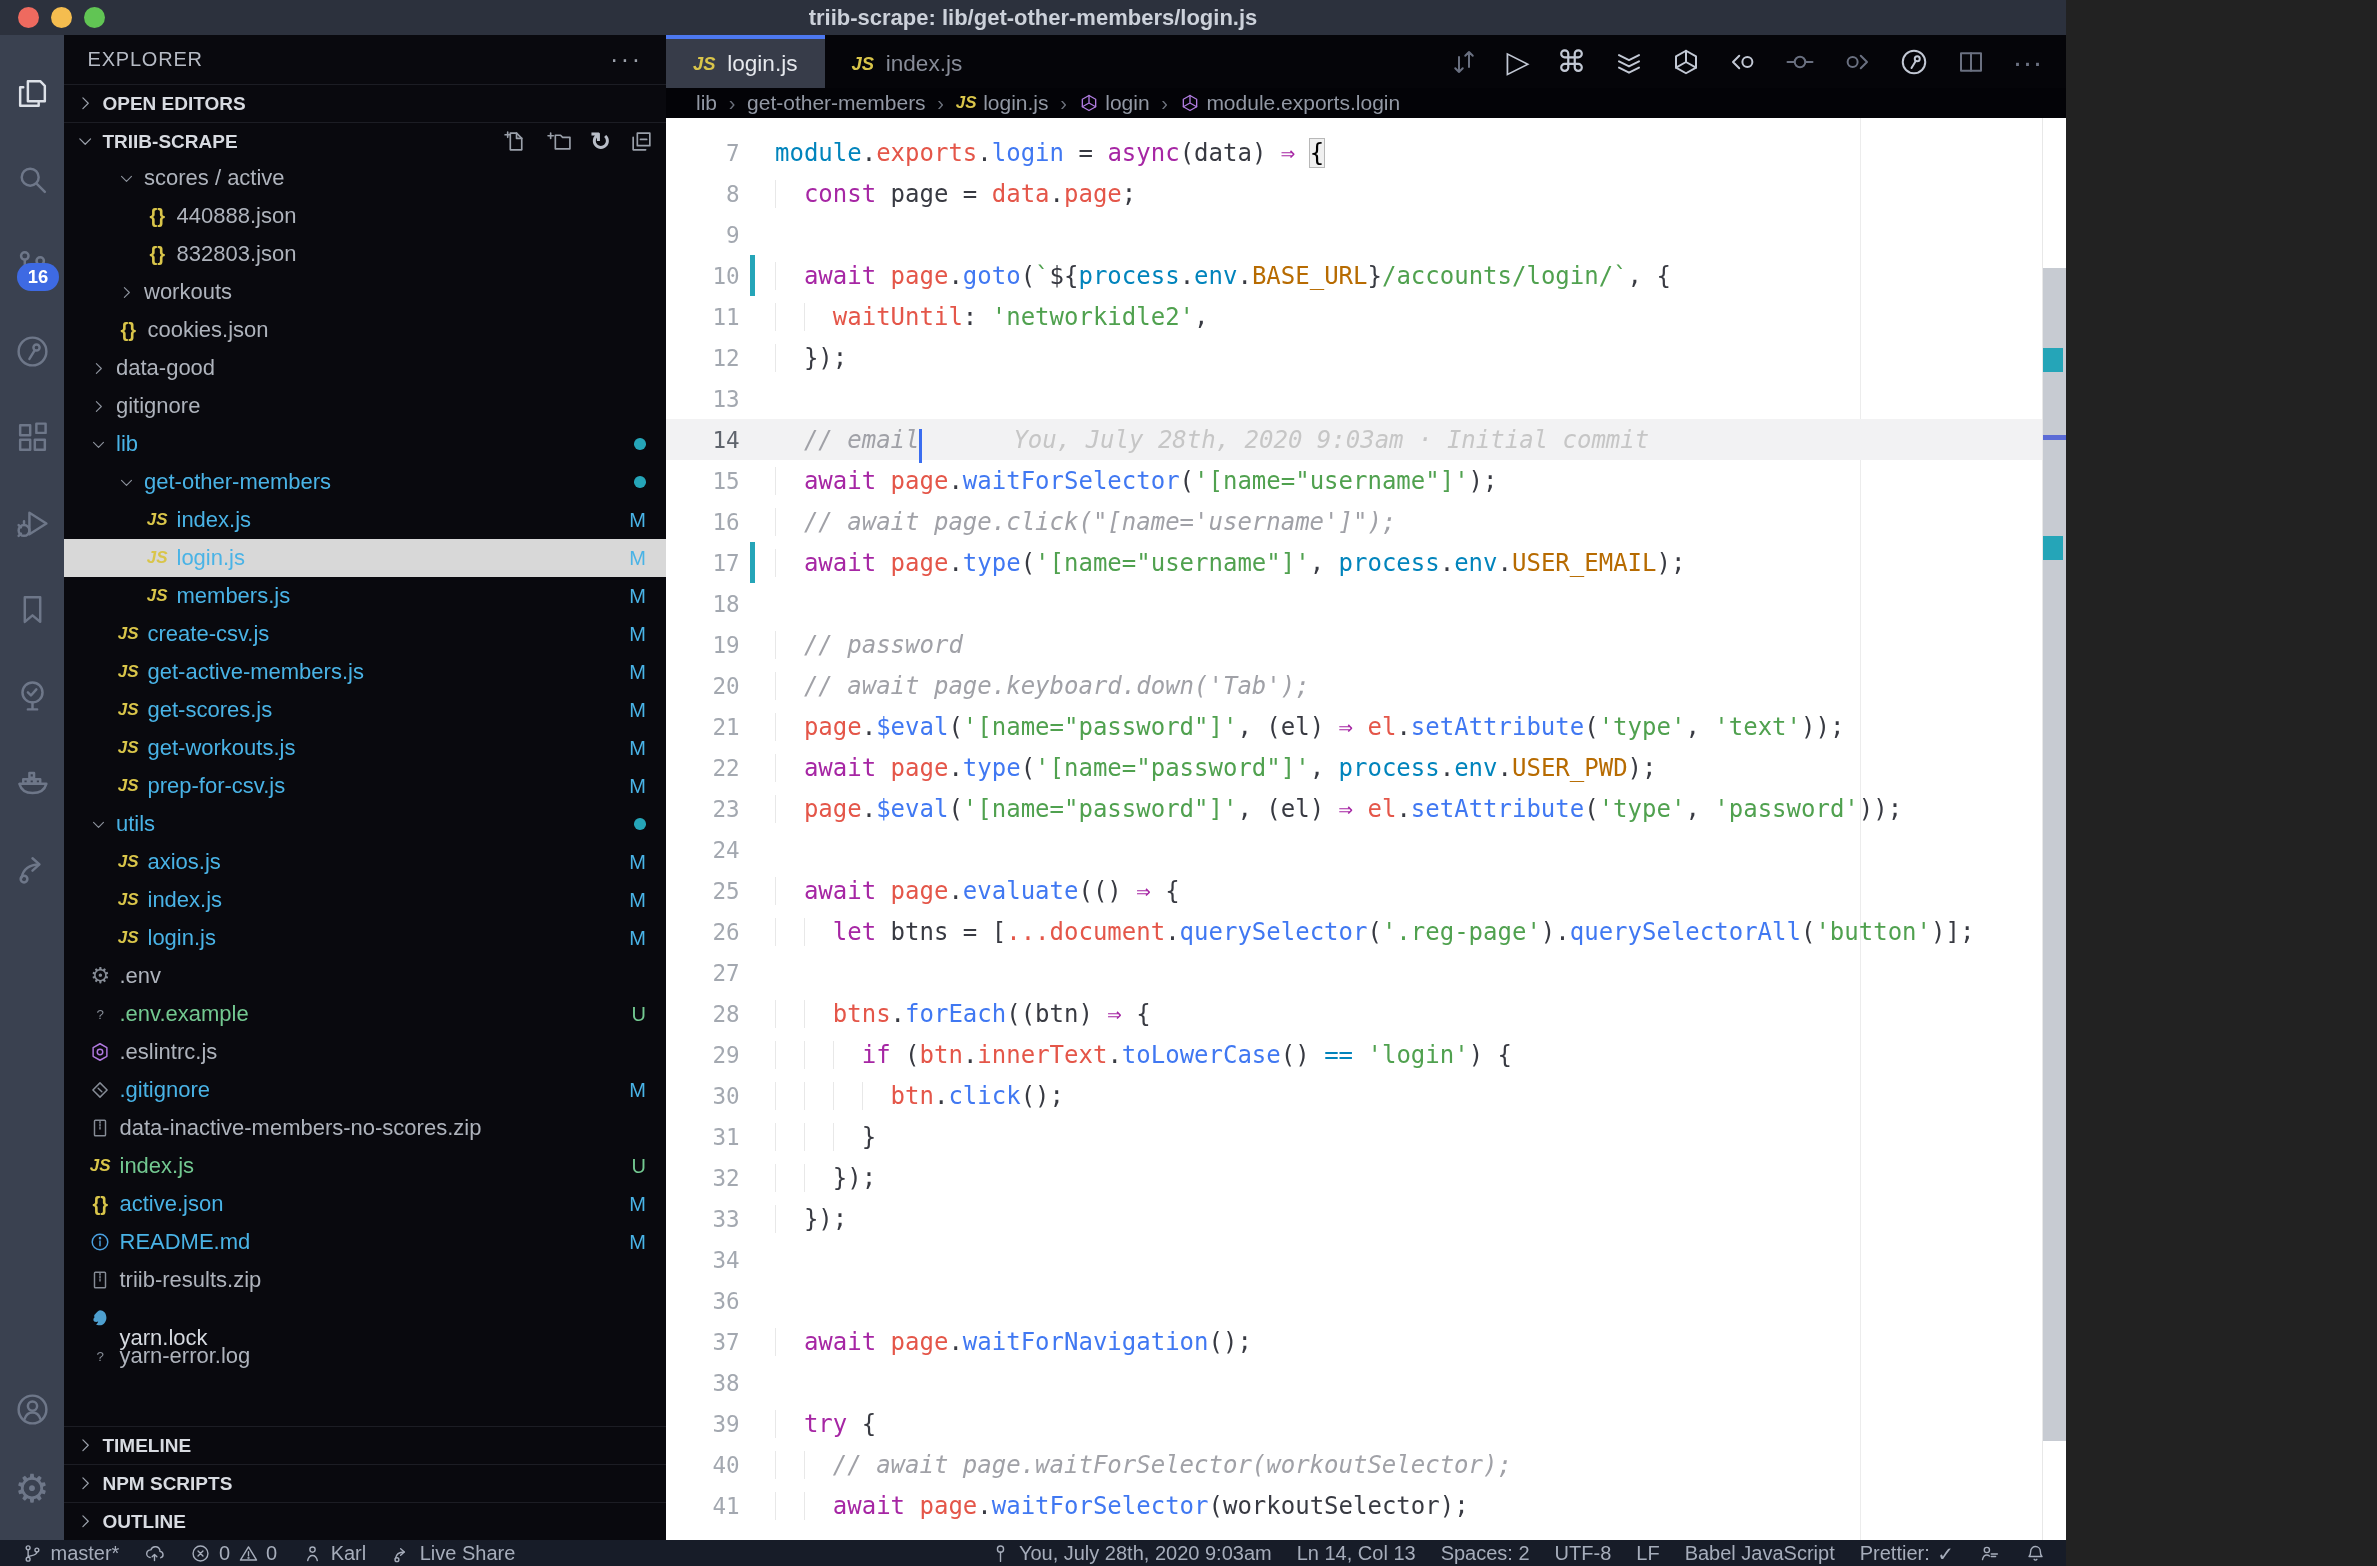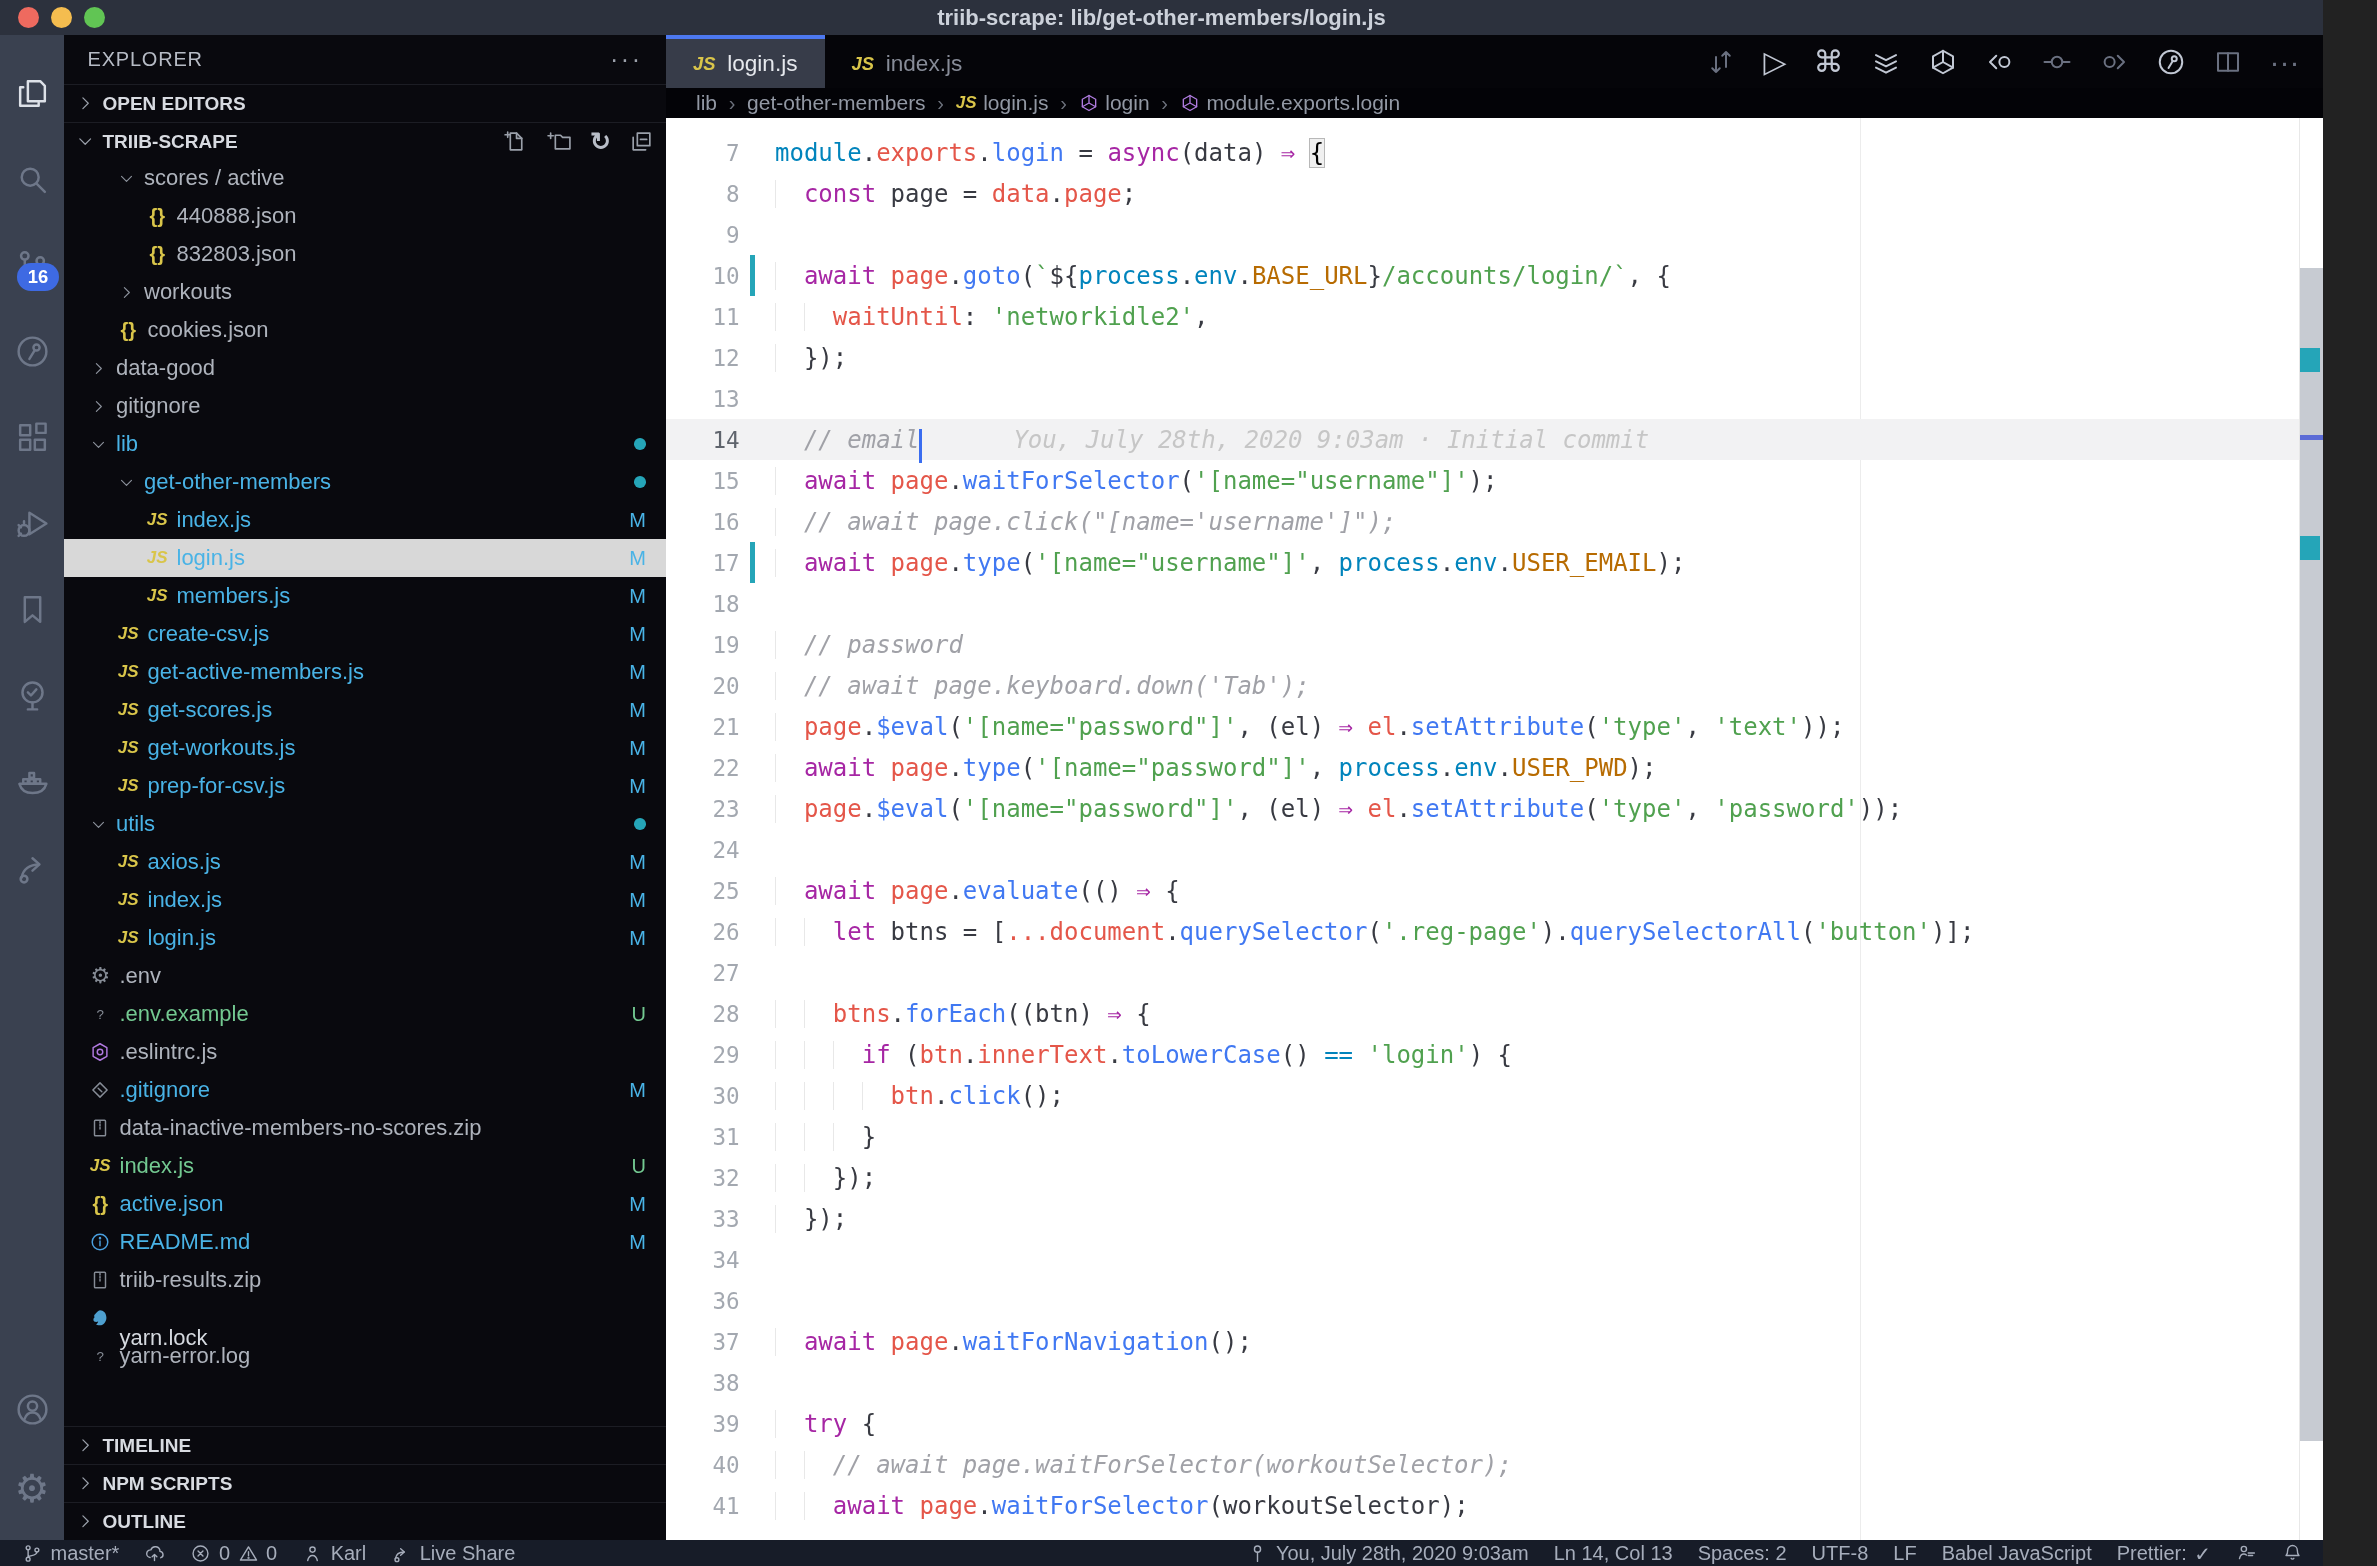--- a/index.html
+++ b/index.html
@@ -1,17 +1,17 @@
 <!DOCTYPE html>
 <html style="font-size:13.4px"><head>
 <meta charset="utf-8">
 <style>
   html,body{margin:0;padding:0;background:#222;}
-  #root{position:relative;width:2323px;height:1567px;overflow:hidden;
-        font-family:"Liberation Sans",sans-serif;background:#fff;
+  #root{position:relative;width:2024px;height:1567px;overflow:hidden;
+        font-family:"Liberation Sans",sans-serif;background:#fff;padding-left:42px;
         -webkit-font-smoothing:antialiased;}
   
   .titlebar{position:absolute;top:0;left:0;right:0;height:35px;background:#2c313d;
             display:flex;align-items:center;justify-content:center;}
   .traffic{position:absolute;left:18.4px;top:0;height:35px;display:flex;align-items:center;gap:11.7px;}
   .tl{width:21px;height:21px;border-radius:50%;}
   .win-title{color:#ccd1da;font-size:22px;font-weight:600;}
   
   .activitybar{position:absolute;left:0;top:35px;bottom:27px;width:64px;background:#3a4150;
                display:flex;flex-direction:column;align-items:center;}
@@ -91,21 +91,21 @@
   .blame{color:#c6c6c6;font-style:italic;padding-left:6.5ch;}
   
   .overview{position:absolute;right:0;top:0;bottom:0;width:23.5px;border-left:0.8px solid #e8e8e8;background:#fff;}
   .ov-thumb{position:absolute;left:0;right:0;background:rgba(130,140,155,.45);}
   .ov-teal{position:absolute;left:0.8px;width:20px;height:23.5px;background:var(--teal);}
   .ov-cursor{position:absolute;left:0;right:0;height:5px;background:#5b6bd6;}
   
   .statusbar{position:absolute;left:0;right:0;bottom:0;height:27px;background:#171c28;
              display:flex;align-items:center;color:#a6adbb;font-size:20px;}
   .sb-left{display:flex;gap:25px;padding-left:22px;}
-  .sb-right{margin-left:auto;display:flex;align-items:flex-start;gap:25px;padding-right:20px;}
+  .sb-right{margin-left:auto;display:flex;align-items:center;gap:25px;padding-right:20px;}
   .sb-item{display:flex;align-items:center;gap:7.5px;cursor:pointer;white-space:nowrap;}
   .sb-item svg{width:21px;height:21px;}
   .sb-item .txticon{font-size:20px;line-height:1;}
   .icon{display:inline-flex;align-items:center;justify-content:center;}
   .icon svg{display:block;}
 </style>
 </head>
 <body>
 
 <div id="root" style="--badge-blue: #3e6ae3; --mod-cyan: #49b3e6; --add-green: #73c991; --teal: #25a5b8; --js-yellow: #d9c54a; --kw: #a626a4; --var: #e45649; --fn: #4078f2; --str: #50a14f; --cyan: #0184bc; --gold: #b76b01; --com: #a0a1a7;">

